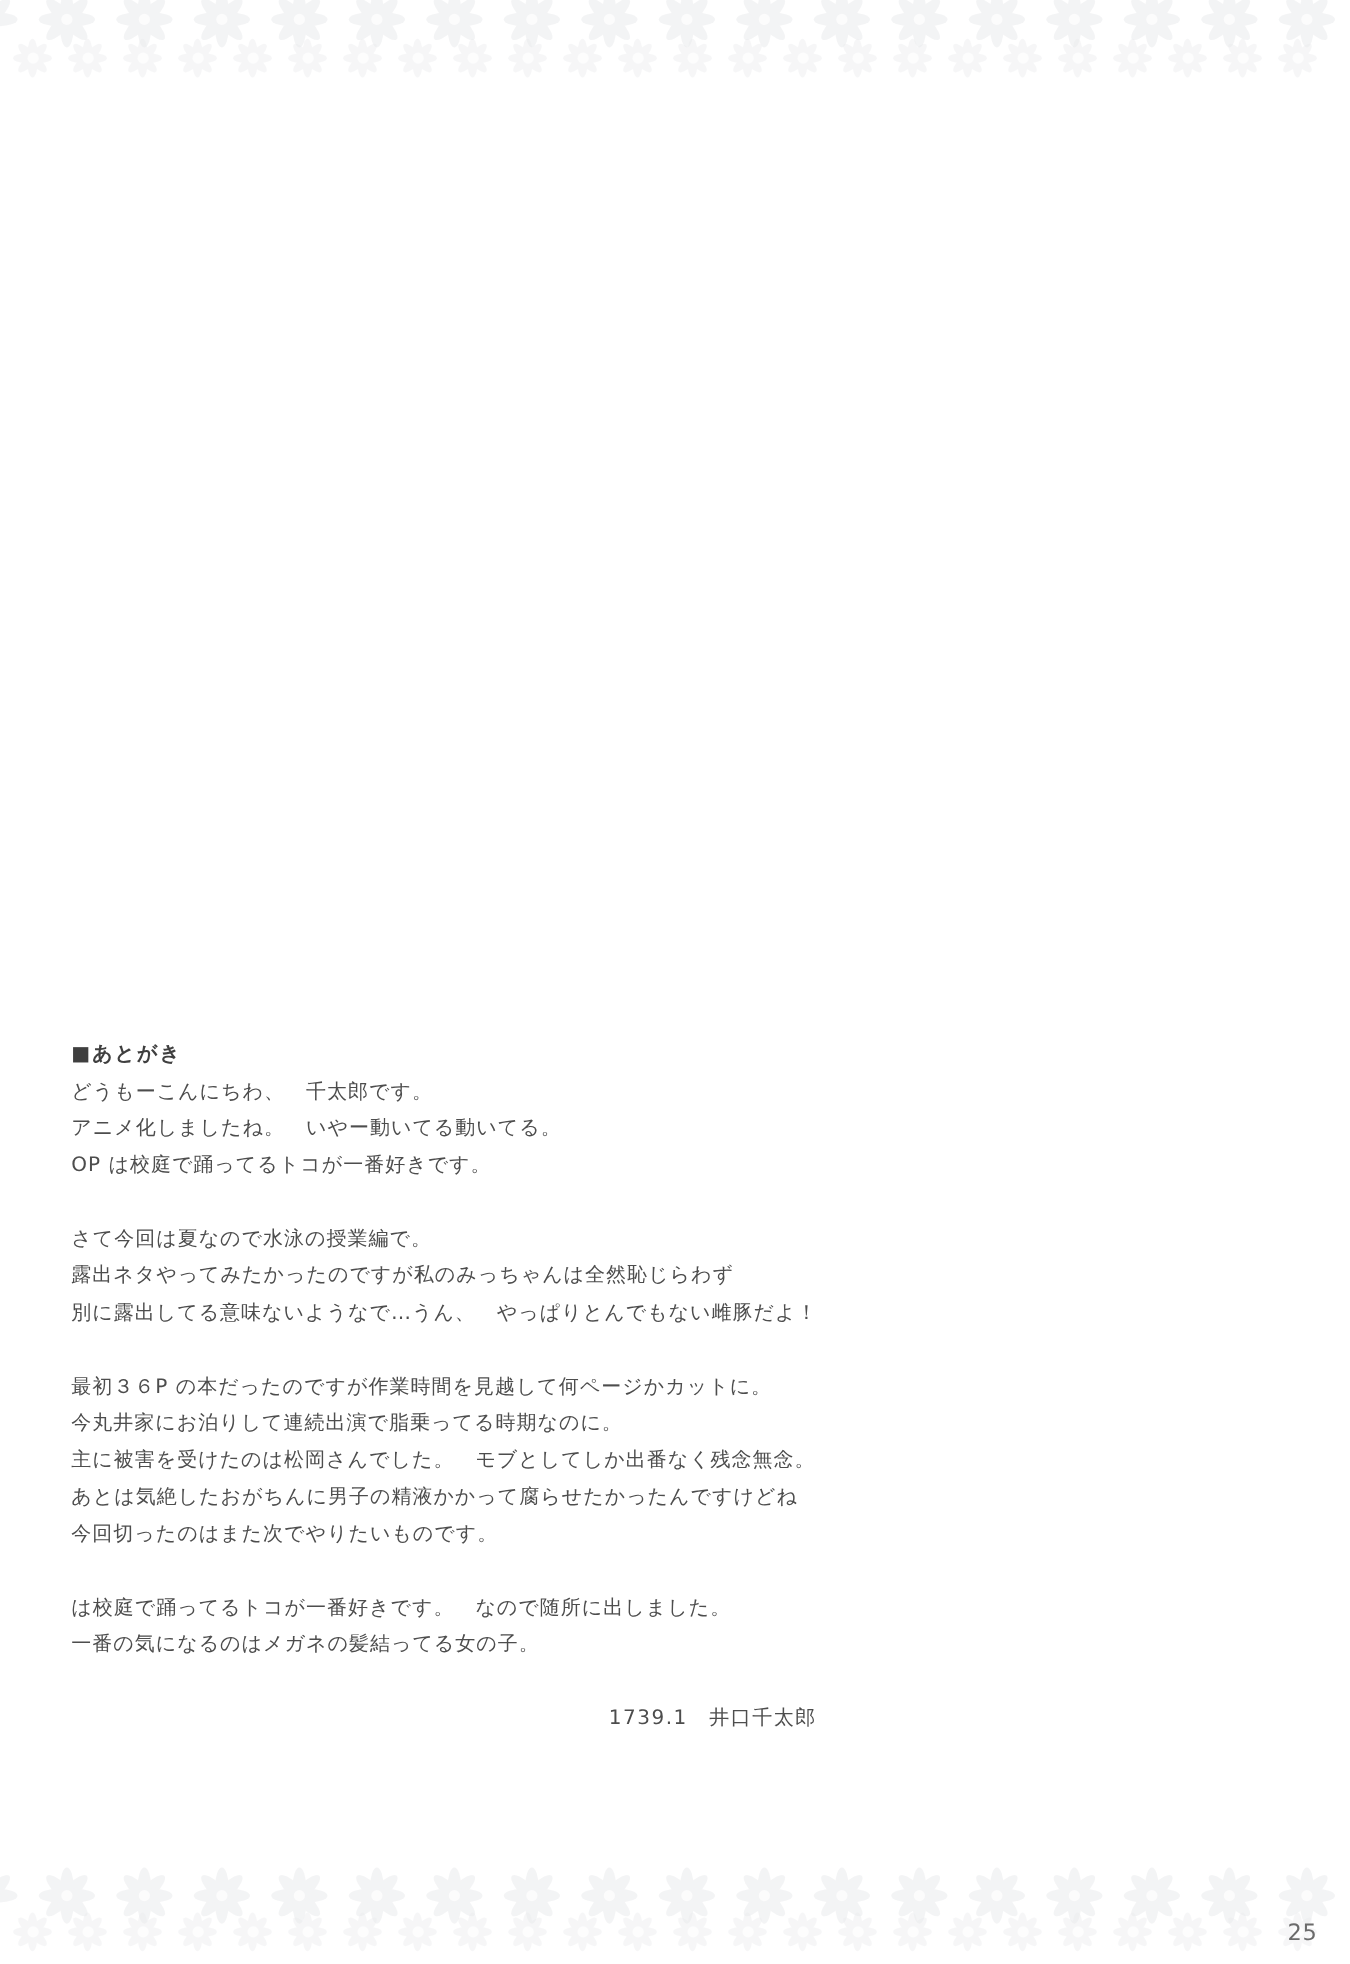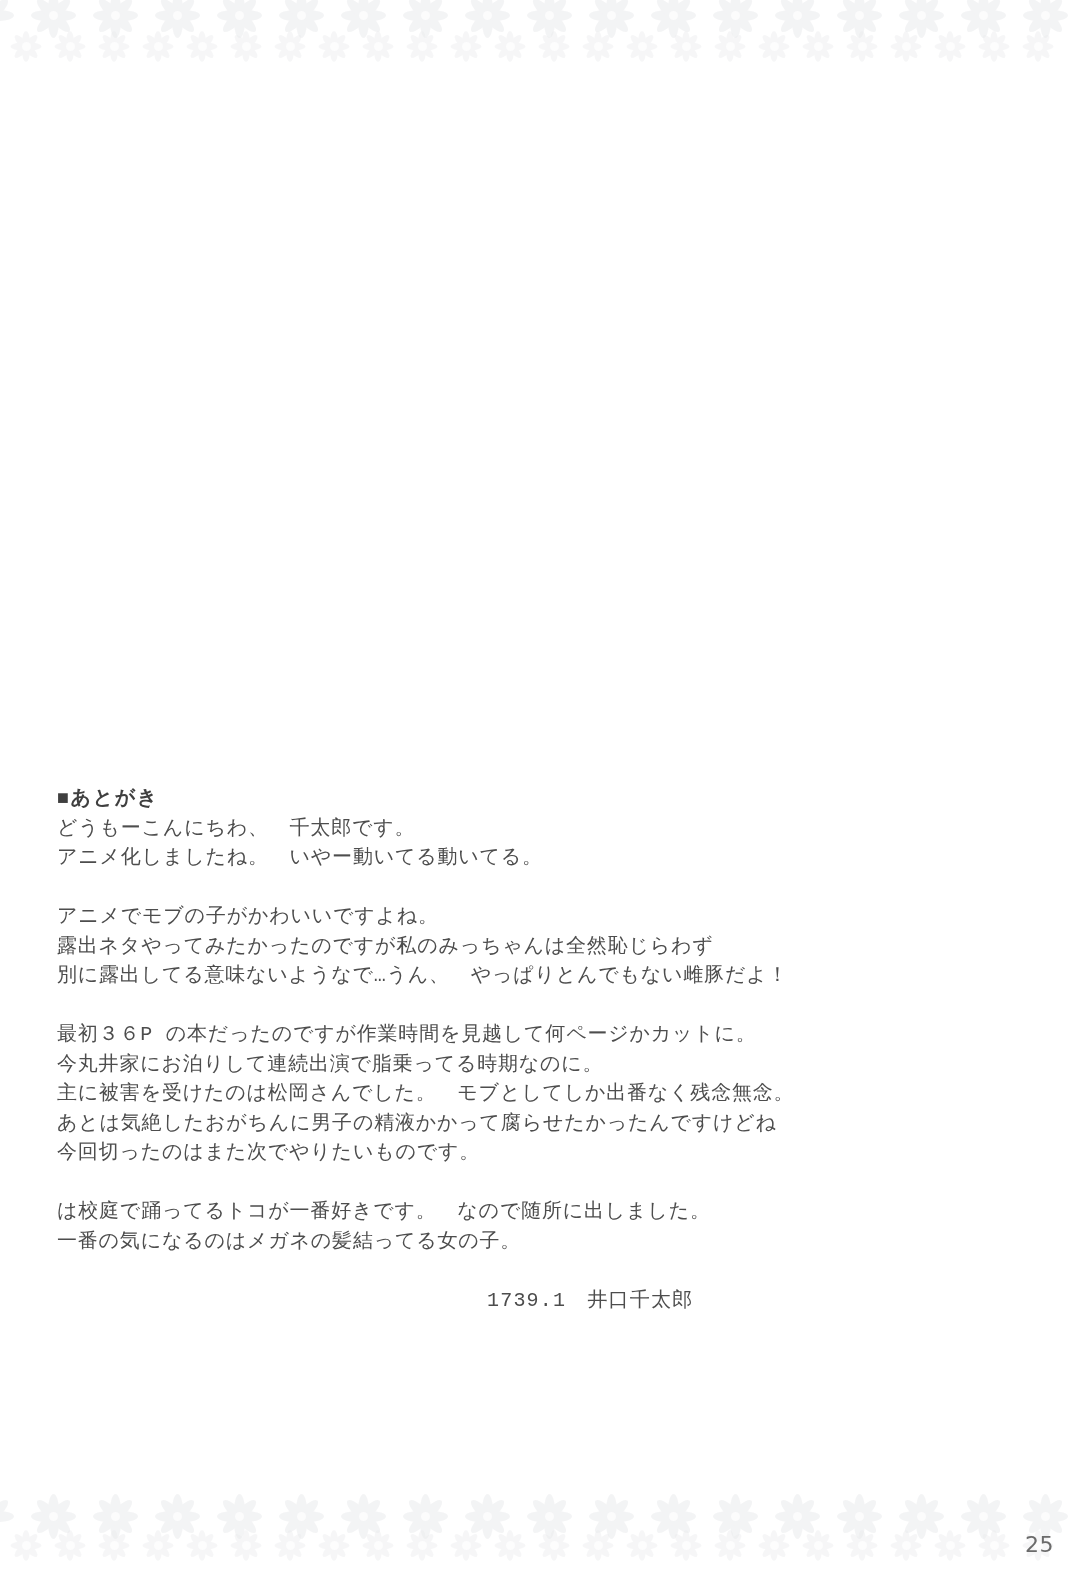--- a/index.html
+++ b/index.html
@@ -84,27 +84,26 @@
 
   .floral-band.top .row-a { top: -16px; }
   .floral-band.top .row-b { top: 24px; }
   .floral-band.bottom .row-a { top: 6px; }
   .floral-band.bottom .row-b { top: 44px; }
 
   
   .afterword {
     position: absolute;
     left: 57px;
-    top: 784px;
+    top: 828px;
     width: 900px;
     color: #4d4d4d;
-    font-size: 20px;
+    font-size: 16px;
     line-height: 29.5px;
     letter-spacing: 0.8px;
-    font-family: Liberation Mono, monospace;
   }
   .afterword .heading {
     font-weight: bold;
     color: #3f3f3f;
     letter-spacing: 1.6px;
   }
   .afterword p {
     margin: 0;
   }
   .afterword .para {
@@ -114,21 +113,21 @@
     margin-top: 3px;
     padding-left: 430px;
     letter-spacing: 1.2px;
   }
 
   
   .page-number {
     position: absolute;
     right: 26px;
     bottom: 14px;
-    font-size: 22px;
+    font-size: 18px;
     color: #6b6b6b;
     letter-spacing: 0.5px;
   }
 </style>
 </head>
 <body>
 
 <div class="floral-band top">
   <div class="floral-row row-a">
     <span class="flower">
@@ -593,24 +592,25 @@
       </span>
   </div>
 </div>
 
 <div class="afterword">
   <p class="heading">■あとがき</p>
 
   <div class="para">
     <p>どうもーこんにちわ、　千太郎です。</p>
     <p>アニメ化しましたね。　いやー動いてる動いてる。</p>
+    <p>OP は校庭で踊ってるトコが一番好きです。</p>
   </div>
 
   <div class="para">
-    <p>アニメでモブの子がかわいいですよね。</p>
+    <p>さて今回は夏なので水泳の授業編で。</p>
     <p>露出ネタやってみたかったのですが私のみっちゃんは全然恥じらわず</p>
     <p>別に露出してる意味ないようなで…うん、　やっぱりとんでもない雌豚だよ！</p>
   </div>
 
   <div class="para">
     <p>最初３６P の本だったのですが作業時間を見越して何ページかカットに。</p>
     <p>今丸井家にお泊りして連続出演で脂乗ってる時期なのに。</p>
     <p>主に被害を受けたのは松岡さんでした。　モブとしてしか出番なく残念無念。</p>
     <p>あとは気絶したおがちんに男子の精液かかって腐らせたかったんですけどね</p>
     <p>今回切ったのはまた次でやりたいものです。</p>

